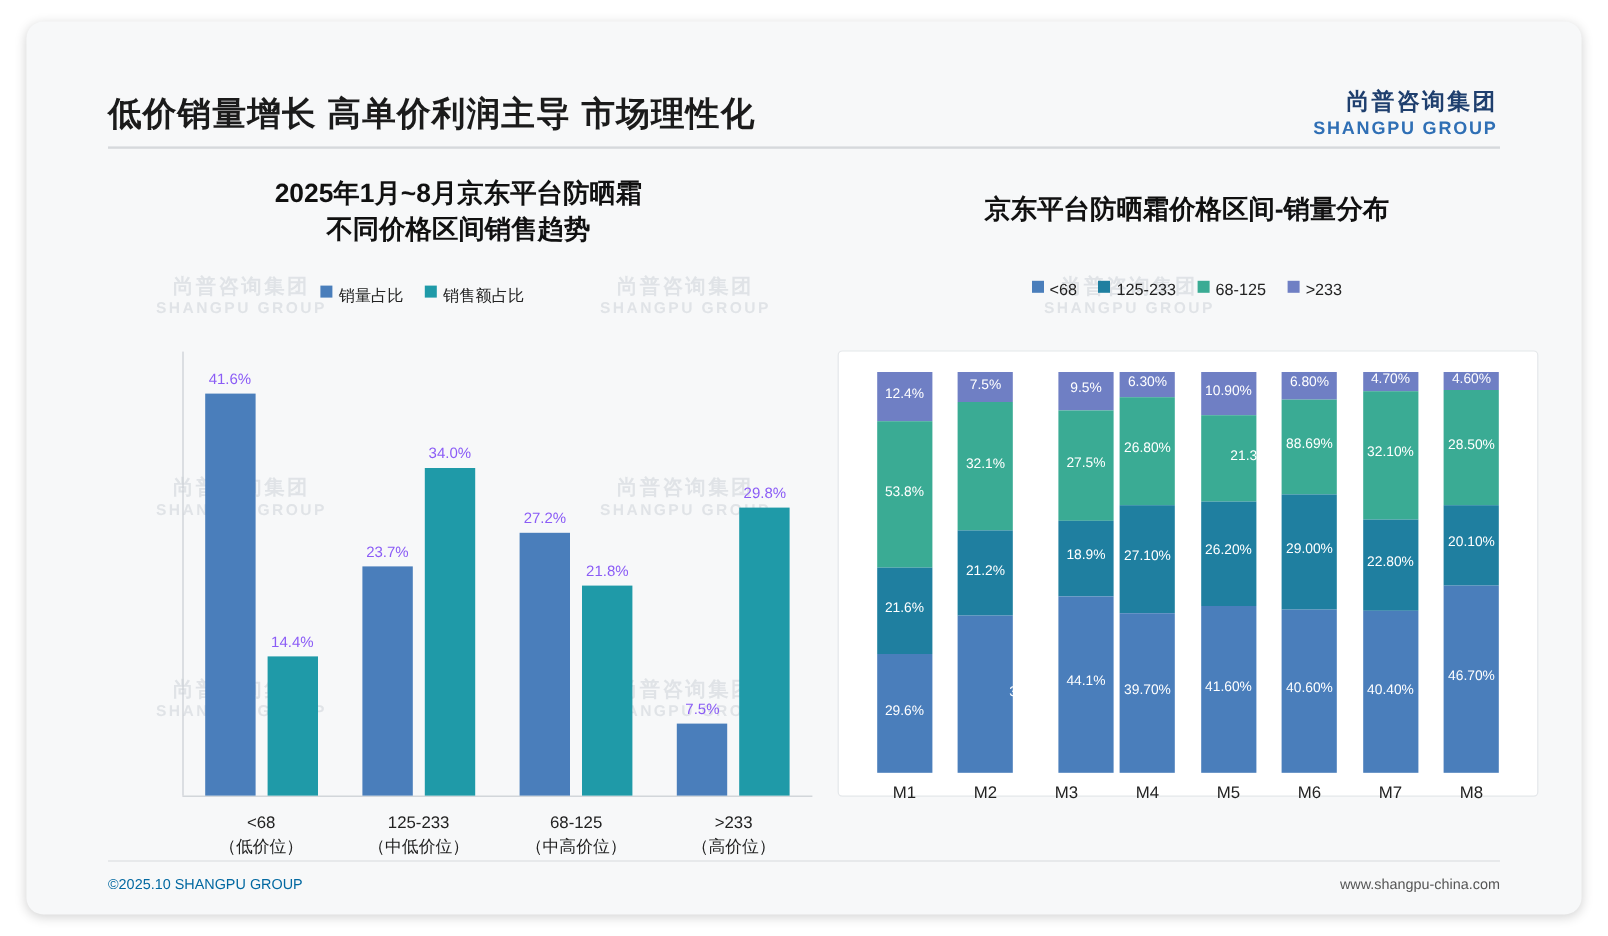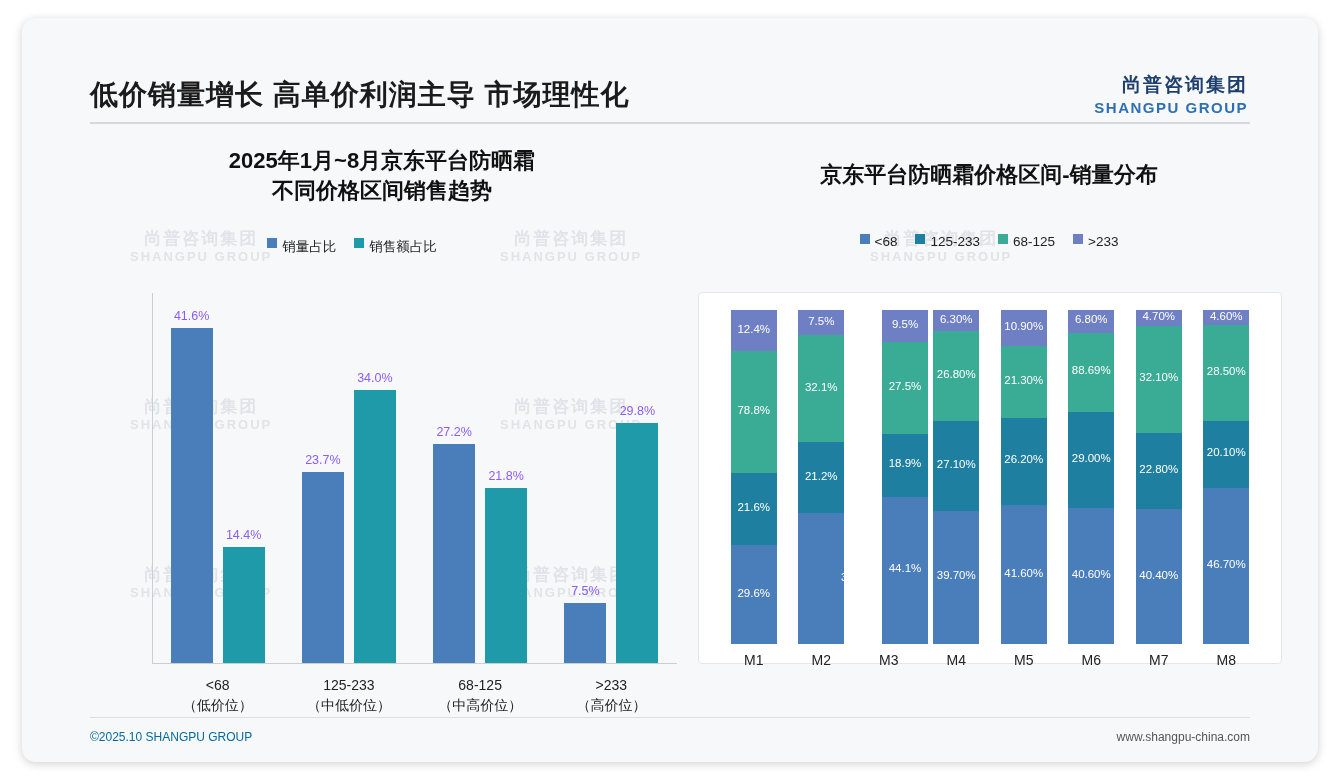--- a/index.html
+++ b/index.html
@@ -202,21 +202,21 @@
         <span>&gt;233</span>
       </div>
     </div>
 
   <div class="plot-card" id="left-plot"></div>
   <div id="right-chart" style="position:absolute;left:676px;top:274px;width:582px;height:370px;">
       <div style="position: absolute; left: 32.75px; top: 18px; width: 46px; height: 334px;">
         <div class="seg" style="top: 0px; height: 41.416px; background: rgb(111, 127, 196);"></div>
         <div class="seg-label" style="top: 12.708px;">12.4%</div>
         <div class="seg" style="top: 41.416px; height: 121.576px; background: rgb(58, 171, 148);"></div>
-        <div class="seg-label" style="top: 94.204px;">78.8%</div>
+        <div class="seg-label" style="top: 94.204px;">53.8%</div>
         <div class="seg" style="top: 162.992px; height: 72.144px; background: rgb(31, 127, 160);"></div>
         <div class="seg-label" style="top: 191.064px;">21.6%</div>
         <div class="seg" style="top: 235.136px; height: 98.864px; background: rgb(74, 126, 187);"></div>
         <div class="seg-label" style="top: 276.568px;">29.6%</div>
       </div>
       <div class="month-label" style="left: 25.75px; width: 60px; top: 360px;">M1</div>
       <div style="position: absolute; left: 100.25px; top: 18px; width: 46px; height: 334px;">
         <div class="seg" style="top: 0px; height: 25.05px; background: rgb(111, 127, 196);"></div>
         <div class="seg-label" style="top: 4.525px;">7.5%</div>
         <div class="seg" style="top: 25.05px; height: 107.214px; background: rgb(58, 171, 148);"></div>
@@ -246,21 +246,21 @@
         <div class="seg" style="top: 110.554px; height: 90.514px; background: rgb(31, 127, 160);"></div>
         <div class="seg-label" style="top: 147.811px;">27.10%</div>
         <div class="seg" style="top: 201.068px; height: 132.598px; background: rgb(74, 126, 187);"></div>
         <div class="seg-label" style="top: 259.367px;">39.70%</div>
       </div>
       <div class="month-label" style="left: 228.25px; width: 60px; top: 360px;">M4</div>
       <div style="position: absolute; left: 302.75px; top: 18px; width: 46px; height: 334px;">
         <div class="seg" style="top: 0px; height: 36.406px; background: rgb(111, 127, 196);"></div>
         <div class="seg-label" style="top: 10.203px;">10.90%</div>
         <div class="seg" style="top: 36.406px; height: 71.142px; background: rgb(58, 171, 148);"></div>
-        <div class="seg-label" style="top: 63.977px;">21.30%</div>
+        <div class="seg-label" style="top: 63.977px; margin-left: 21px;">21.30%</div>
         <div class="seg" style="top: 107.548px; height: 87.508px; background: rgb(31, 127, 160);"></div>
         <div class="seg-label" style="top: 143.302px;">26.20%</div>
         <div class="seg" style="top: 195.056px; height: 138.944px; background: rgb(74, 126, 187);"></div>
         <div class="seg-label" style="top: 256.528px;">41.60%</div>
       </div>
       <div class="month-label" style="left: 295.75px; width: 60px; top: 360px;">M5</div>
       <div style="position: absolute; left: 370.25px; top: 18px; width: 46px; height: 334px;">
         <div class="seg" style="top: 0px; height: 22.712px; background: rgb(111, 127, 196);"></div>
         <div class="seg-label" style="top: 3.356px;">6.80%</div>
         <div class="seg" style="top: 22.712px; height: 78.824px; background: rgb(58, 171, 148);"></div>

